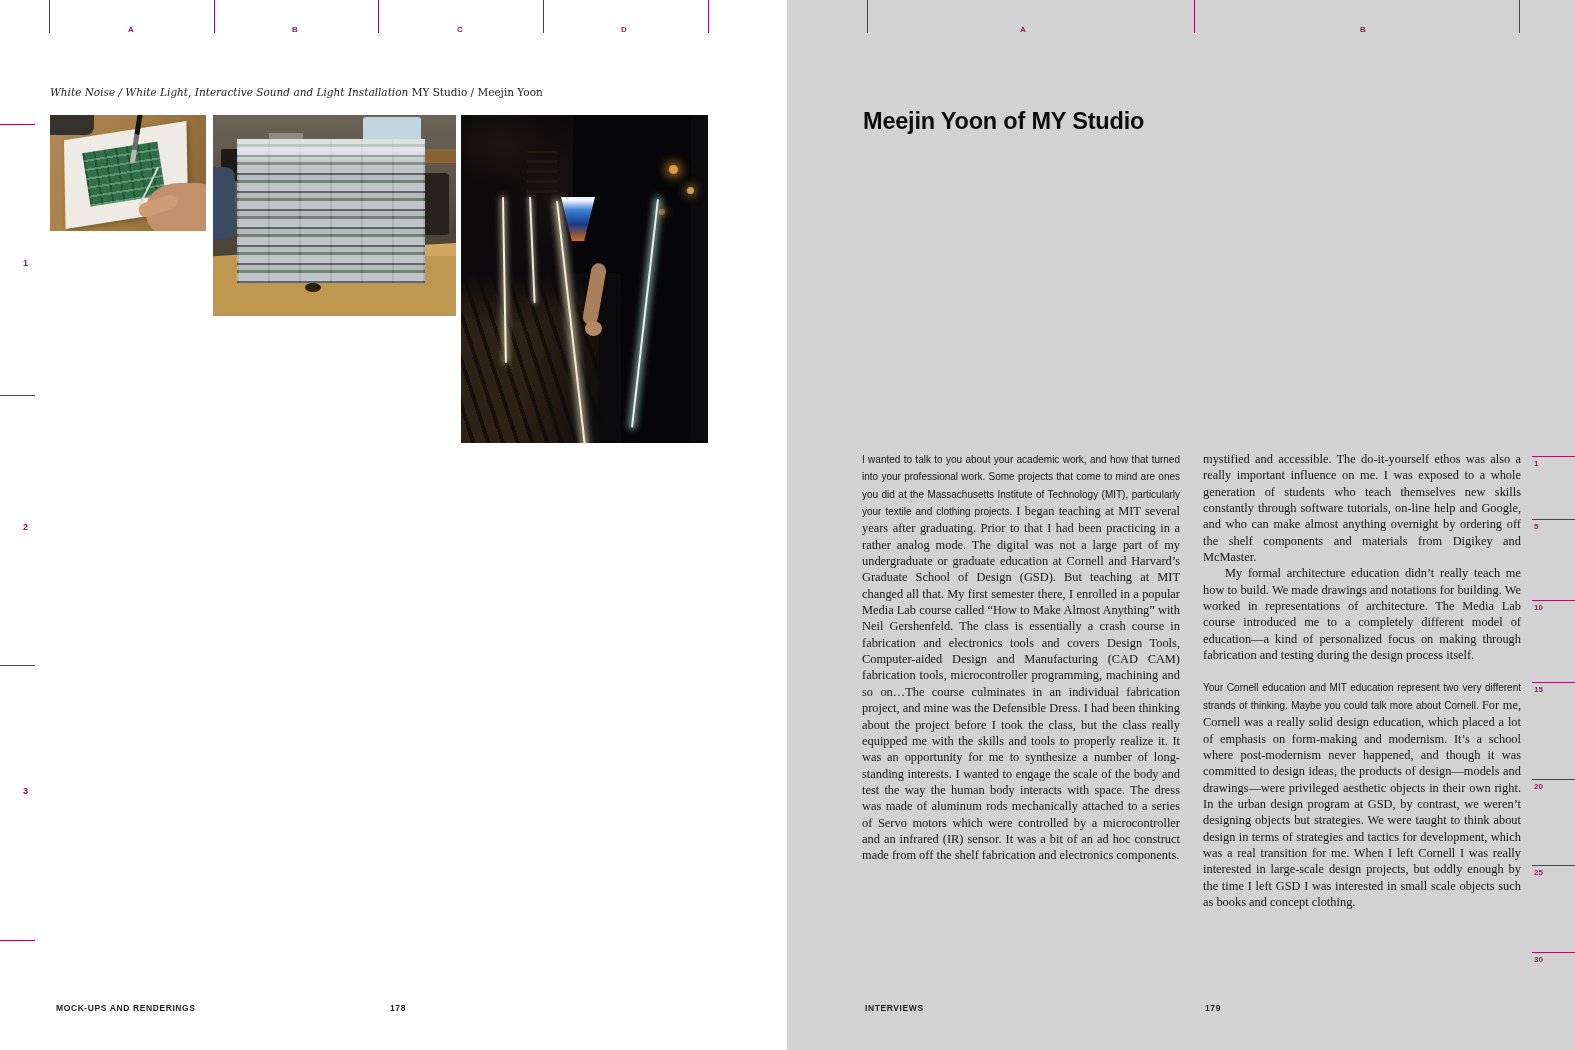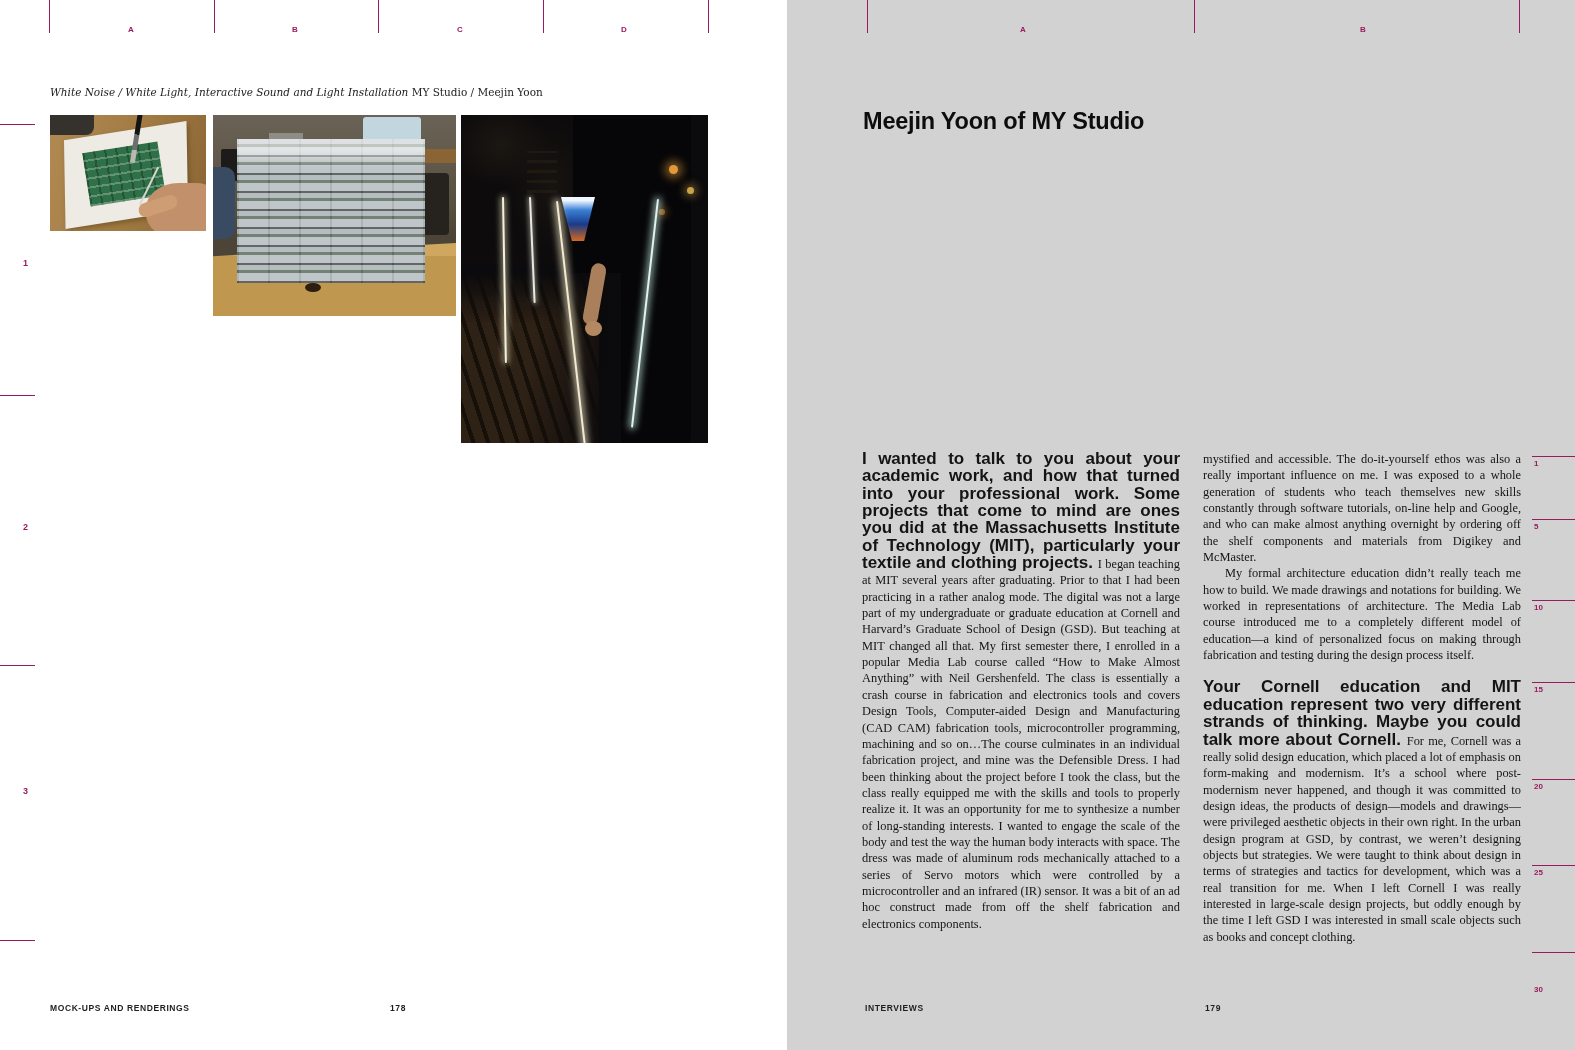--- a/index.html
+++ b/index.html
@@ -21,21 +21,21 @@
   .caption .it{font-style:italic;}
   .foot{position:absolute;top:1003px;font:700 8.5px "Liberation Sans",sans-serif;letter-spacing:.6px;color:#1e1e1e;}
   
   .title{position:absolute;left:76px;top:108px;font:700 23.5px "Liberation Sans",sans-serif;color:#0d0d0d;letter-spacing:-.2px;}
   
   .col{position:absolute;top:451px;width:318px;text-align:justify;color:var(--ink);
        font:12.4px/16.35px "Liberation Serif",serif;}
   .col .para{margin:0;}
   .col .para.indent{text-indent:22px;}
   .col .para.gap{margin-top:16px;}
-  .col .q{font-family:"Liberation Sans",sans-serif;font-weight:700;font-size:17px;}
+  .col .q{font-family:"Liberation Sans",sans-serif;font-weight:400;font-size:10px;}
   
   .photo{position:absolute;overflow:hidden;}
   .abs{position:absolute;}
   
   #photo1{left:50px;top:115px;width:156px;height:116px;
     background:linear-gradient(105deg,#b08a52 0%,#a07a42 55%,#8a6534 100%);}
   #photo1 .tool{left:0;top:0;width:44px;height:20px;background:#35322e;border-radius:0 0 8px 0;}
   #photo1 .paper{left:14px;top:16px;width:124px;height:88px;background:#edebe3;
     transform:rotate(-9deg) skewX(-8deg);box-shadow:2px 3px 5px rgba(60,40,10,.35);}
   #photo1 .pcb{left:36px;top:32px;width:76px;height:54px;transform:rotate(-9deg);
@@ -159,21 +159,21 @@
       <div class="abs lamp lampC"></div>
       <div class="abs arm"></div>
       <div class="abs hand3"></div>
       <div class="abs cone"></div>
       <div class="rod rodA"></div>
       <div class="rod rodB"></div>
       <div class="rod rodC"></div>
       <div class="rod rodD"></div>
     </div>
 
-    <span class="foot" style="left:50px">MOCK-UPS AND RENDERINGS</span>
+    <span class="foot" style="left:56px">MOCK-UPS AND RENDERINGS</span>
     <span class="foot" style="left:390px">178</span>
   </div>
 
   <div class="page" id="page-right">
 
     <div class="vtick" style="left:80px"></div>
     <div class="vtick" style="left:407px"></div>
     <div class="vtick" style="left:732px"></div>
     <span class="glet" style="left:233px">A</span>
     <span class="glet" style="left:573px">B</span>
@@ -195,18 +195,18 @@
     <span class="rnum" style="top:522px">5</span>
     <div class="rline" style="top:600px"></div>
     <span class="rnum" style="top:603px">10</span>
     <div class="rline" style="top:682px"></div>
     <span class="rnum" style="top:685px">15</span>
     <div class="rline" style="top:779px"></div>
     <span class="rnum" style="top:782px">20</span>
     <div class="rline" style="top:865px"></div>
     <span class="rnum" style="top:868px">25</span>
     <div class="rline" style="top:952px"></div>
-    <span class="rnum" style="top:985px">30</span>
+    <span class="rnum" style="top:955px">30</span>
 
     <span class="foot" style="left:78px">INTERVIEWS</span>
     <span class="foot" style="left:418px">179</span>
   </div>
 </div>
 
 </body></html>

